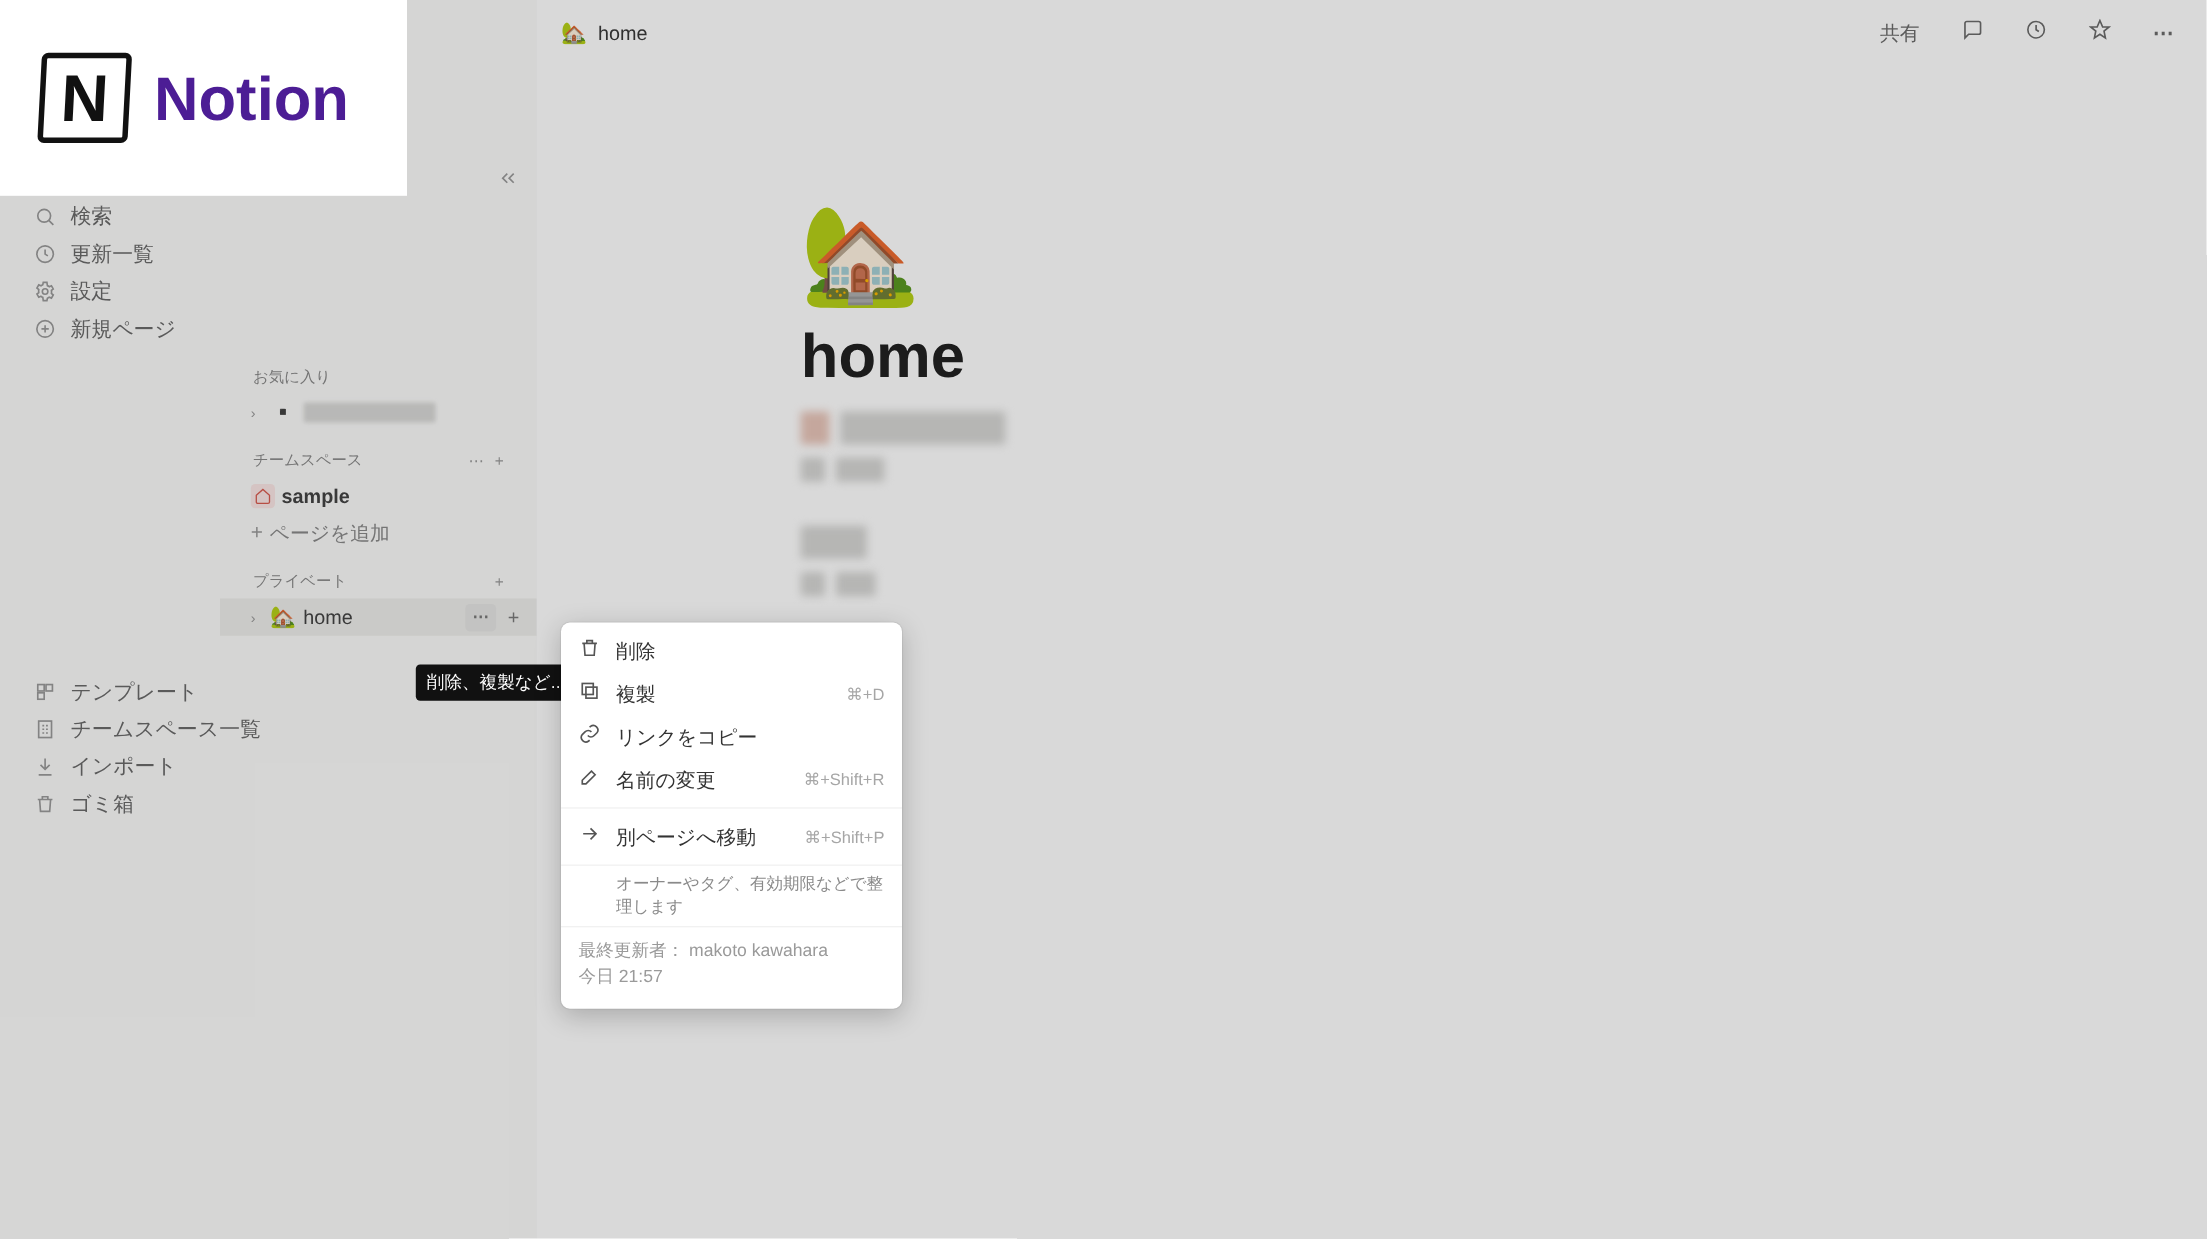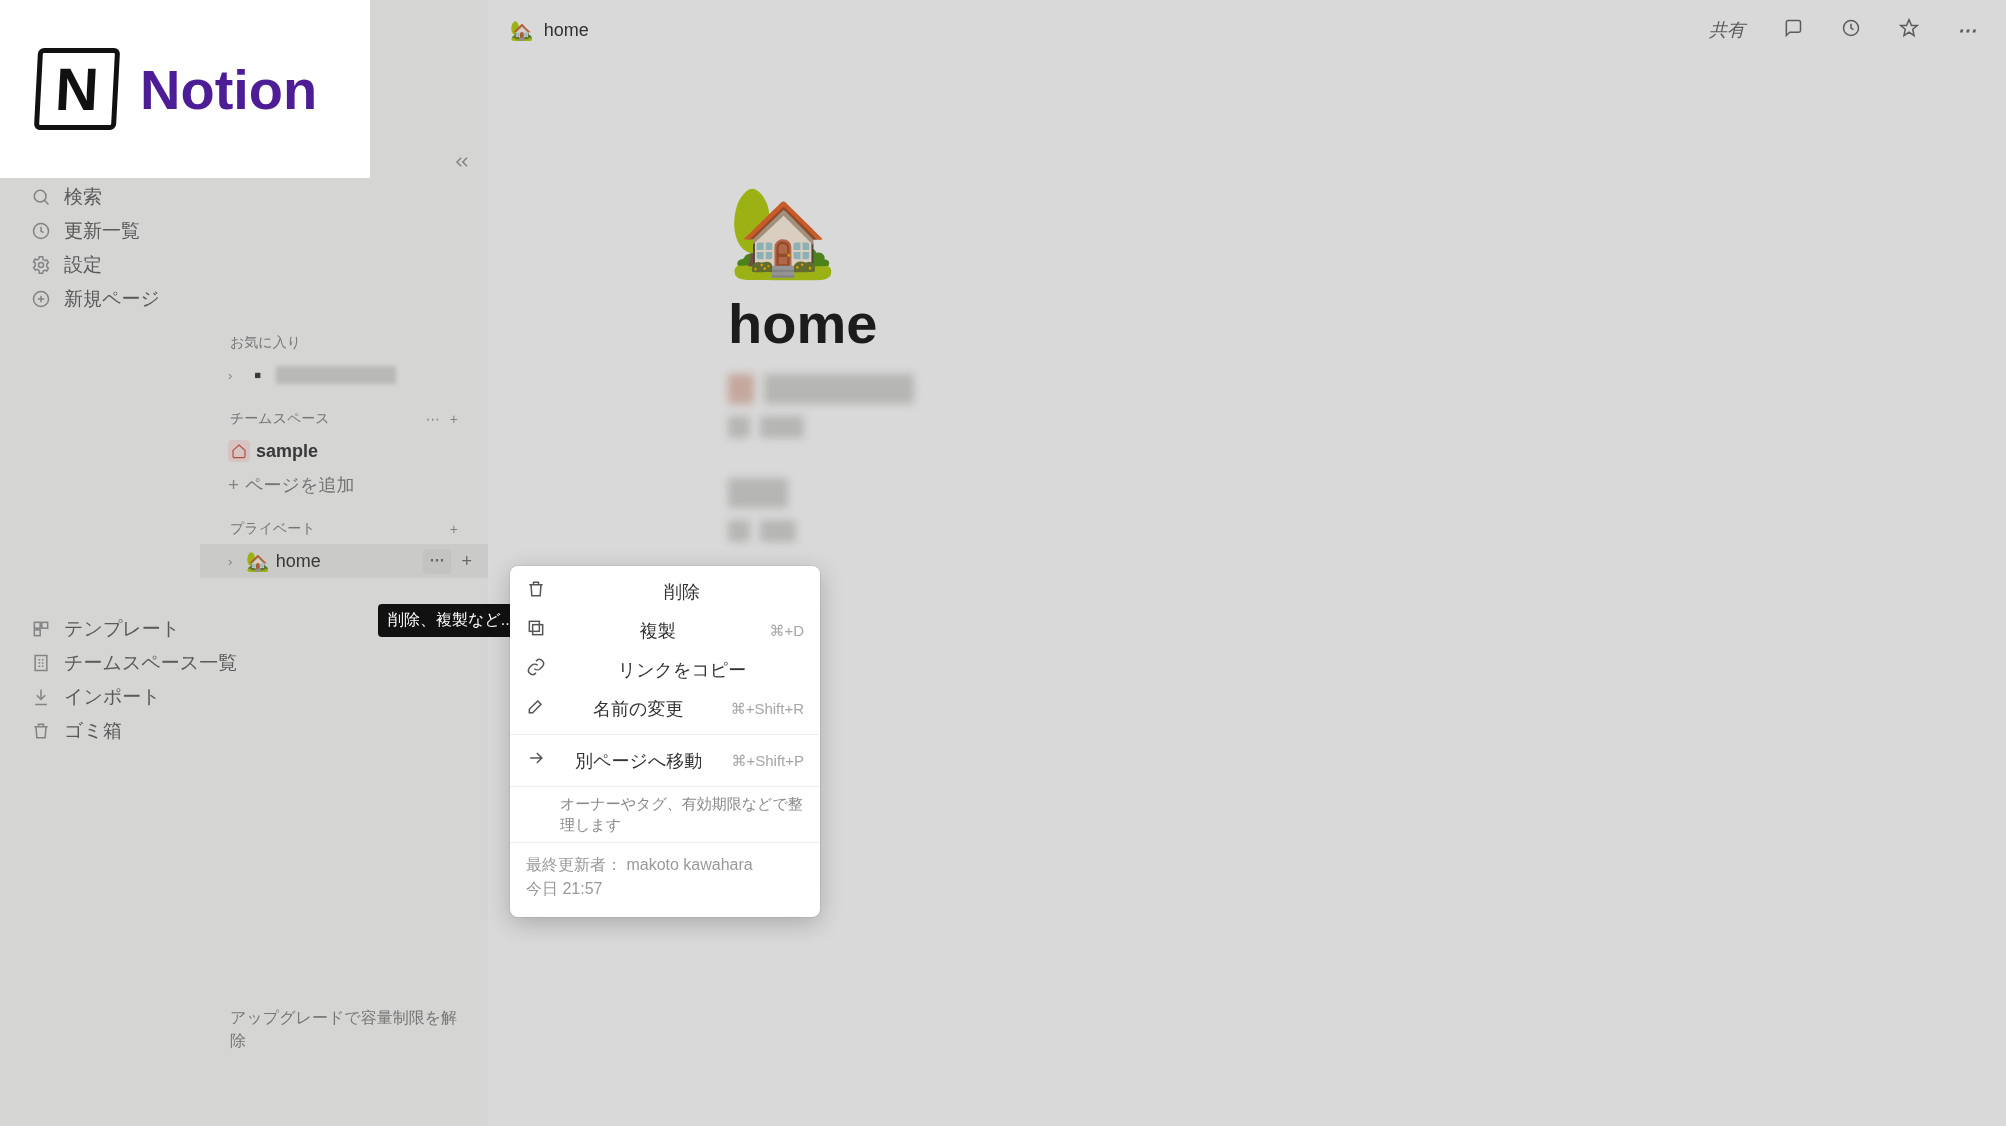--- a/index.html
+++ b/index.html
@@ -37,38 +37,38 @@
 .blurred-pill { display:inline-block; background:#d9d9d7; height:18px; border-radius:2px; filter: blur(2px); }
 
 .upgrade-box { margin-top:auto; padding: 0 30px 70px 30px; margin-left:200px; font-size:16px; line-height:1.4; }
 .upgrade-title { color:#8b8b8b; font-weight:500; margin-bottom:4px; }
 .upgrade-msg { color:#c4554d; }
 
 
 .main { flex:1; background:#fff; position:relative; }
 .topbar { height:50px; display:flex; align-items:center; padding: 10px 28px 0 22px; gap:10px; color:#3a3a3a; font-size:18px; }
 .topbar .crumb-emoji { font-size:19px; }
-.topbar-right { margin-left:auto; display:flex; align-items:center; gap:38px; color:#6b6b6b; font-size:19px;font-style:italic; }
+.topbar-right { margin-left:auto; display:flex; align-items:center; gap:38px; color:#6b6b6b; font-size:19px; }
 .topbar-right .share { font-size:18px; }
 
 .page-body { padding: 130px 0 0 0; margin-left: 240px; width: 900px; }
 .page-emoji { font-size:88px; }
 .page-title { font-size:56px; font-weight:700; color:#222; margin-top:8px; }
 .page-content-blur { margin-top:18px; display:flex; flex-direction:column; gap:12px; }
 .blur-row { display:flex; gap:10px; align-items:center; }
 .blur-block { background:#d6d6d4; filter:blur(4px); border-radius:2px; }
 
 
 .tooltip { position:absolute; background:#111; color:#fff; font-size:16px; padding:6px 10px; border-radius:4px; z-index:90; white-space:nowrap; }
 
 
 .ctx-menu { position:absolute; width:310px; background:#fff; border-radius:8px; box-shadow: 0 6px 24px rgba(0,0,0,0.22), 0 0 0 1px rgba(0,0,0,0.05); z-index:100; padding:6px 0; font-size:18px; color:#333; }
 .ctx-item { display:flex; align-items:center; gap:14px; padding:7px 16px; cursor:pointer; }
 .ctx-item .mi-icon { width:20px; text-align:center; color:#555; }
-.ctx-item .mi-label { flex:1;text-align:center; }
+.ctx-item .mi-label { flex:1; }
 .ctx-item .mi-short { font-size:15px; color:#a6a6a6; }
 .ctx-sep { height:1px; background:#eee; margin:6px 0; }
 .ctx-sub { padding: 0 16px 7px 50px; font-size:15px; color:#8a8a8a; line-height:1.4; }
 .ctx-footer { padding: 10px 16px; font-size:16px; color:#9a9a9a; border-top:1px solid #eee; line-height:1.5; }
 
 svg { width:20px; height:20px; stroke:currentColor; fill:none; stroke-width:1.8; }
 </style>
 </head>
 <body>
 
@@ -195,21 +195,20 @@
     <div class="sb-item">
       <span class="sb-icon">
           <svg viewBox="0 0 24 24">
             <path d="M4 7h16M9 7V4h6v3M6 7l1 13h10l1-13"></path>
           </svg>
         </span>
       <span class="sb-label">ゴミ箱</span>
     </div>
 
     <div class="upgrade-box">
-      <div class="upgrade-title">アップグレードで容量制限を解除</div>
     </div>
   </aside>
 
   <main class="main">
     <div class="topbar">
       <span class="crumb-emoji">🏡</span>
       <span>home</span>
       <div class="topbar-right">
         <span class="share">共有</span>
         <span><svg viewBox="0 0 24 24">

